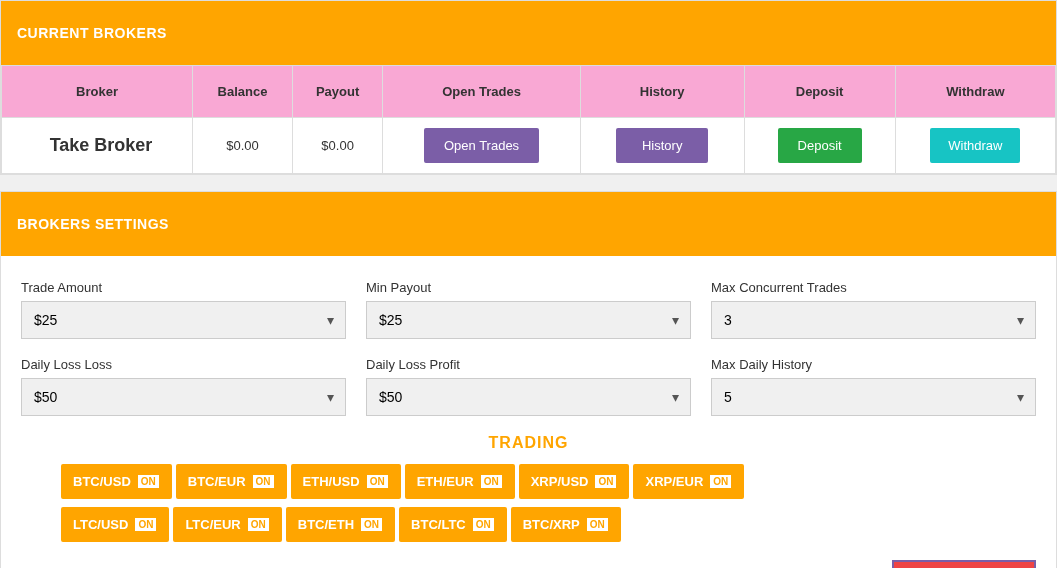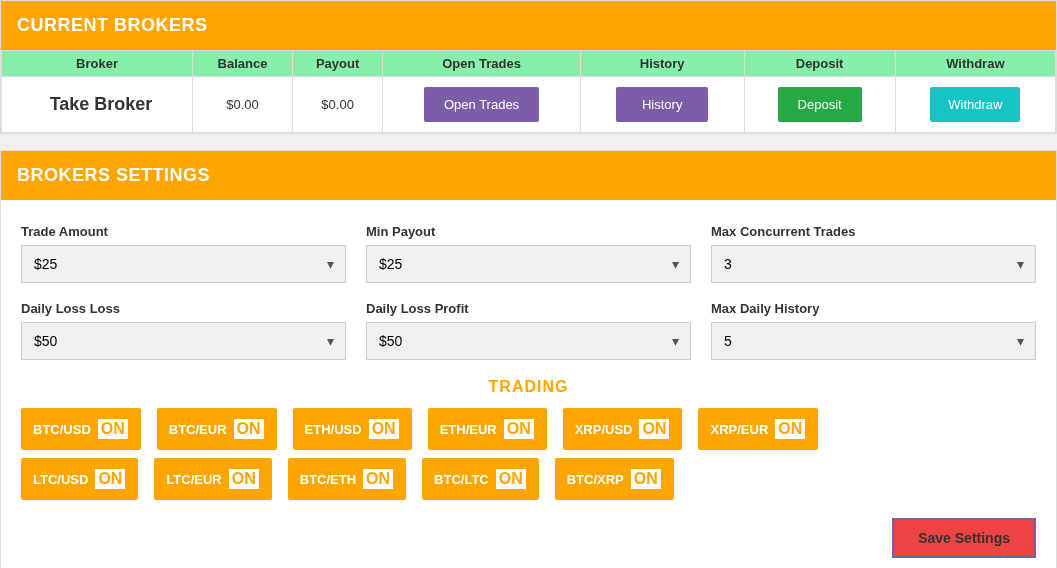--- a/index.html
+++ b/index.html
@@ -3,31 +3,31 @@
   <meta charset="utf-8">
   <style>
     * { box-sizing: border-box; margin: 0; padding: 0; }
     body { font-family: Arial, sans-serif; background: #f0f0f0; font-size: 13px; }
 
     .section { background: #fff; margin-bottom: 16px; border: 1px solid #ddd; }
     .section-header {
       background: #FFA500;
       color: #fff;
       font-weight: bold;
-      font-size: 18px;
-      padding: 14px 16px;
+      font-size: 14px;
+      padding: 24px 16px;
       letter-spacing: 0.5px;
     }
 
     
     .brokers-table { width: 100%; border-collapse: collapse; }
     .brokers-table th {
-      background: #86efac;
+      background: #f9a8d4;
       border: 1px solid #ddd;
-      padding: 5px 8px;
+      padding: 18px 8px;
       font-weight: bold;
       font-size: 13px;
       color: #333;
     }
     .brokers-table td {
       border: 1px solid #ddd;
       padding: 10px 8px;
       text-align: center;
       color: #333;
     }
@@ -73,21 +73,21 @@
       cursor: pointer;
       font-size: 13px;
       border-radius: 2px;
     }
 
     
     .trading-settings-body { padding: 24px 20px 16px; }
 
     .settings-row { display: flex; gap: 20px; margin-bottom: 18px; }
     .settings-group { display: flex; flex-direction: column; flex: 1; }
-    .settings-label { font-size: 13px; color: #333; margin-bottom: 6px; font-weight: bold; }
+    .settings-label { font-size: 13px; color: #333; margin-bottom: 6px; }
     .select-wrapper {
       position: relative;
     }
     .select-wrapper::after {
       content: '▾';
       position: absolute;
       right: 12px;
       top: 50%;
       transform: translateY(-50%);
       pointer-events: none;
@@ -108,39 +108,39 @@
 
     
     .assets-title {
       text-align: center;
       color: #FFA500;
       font-weight: bold;
       font-size: 16px;
       margin-bottom: 12px;
       letter-spacing: 1px;
     }
-    .assets-grid { display: flex; flex-wrap: wrap; gap: 16px; margin-bottom: 8px; }
+    .assets-grid { display: flex; flex-wrap: wrap; gap: 4px; margin-bottom: 8px; margin-left: 40px; }
     .asset-btn {
       background: #FFA500;
       color: #fff;
       border: 2px solid #FFA500;
       padding: 8px 10px;
       cursor: pointer;
       font-size: 13px;
       font-weight: bold;
       border-radius: 2px;
       display: flex;
       align-items: center;
       gap: 6px;
     }
     .asset-on {
       background: #fff;
       color: #FFA500;
       border: 1px solid #FFA500;
-      font-size: 16px;
+      font-size: 10px;
       font-weight: bold;
       padding: 1px 3px;
       text-align: center;
     }
 
     
     .save-row {
       display: flex;
       justify-content: flex-end;
       padding: 10px 0 4px;

